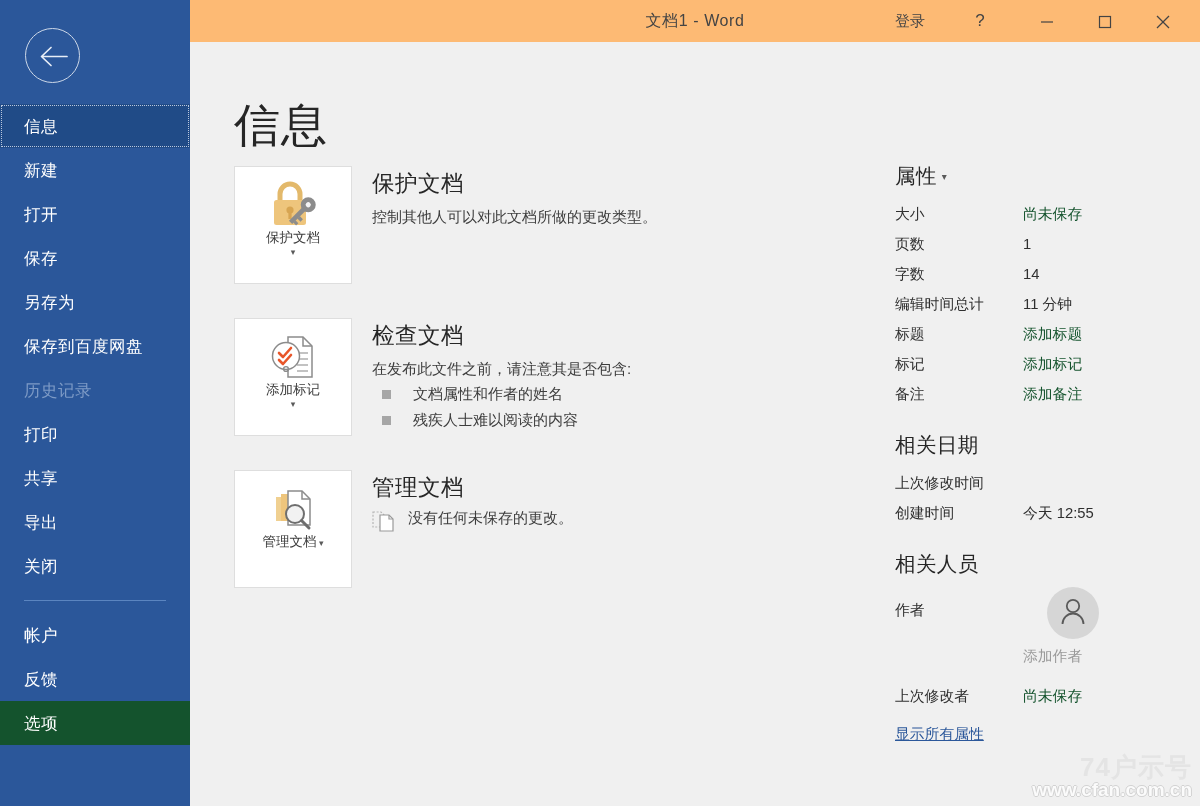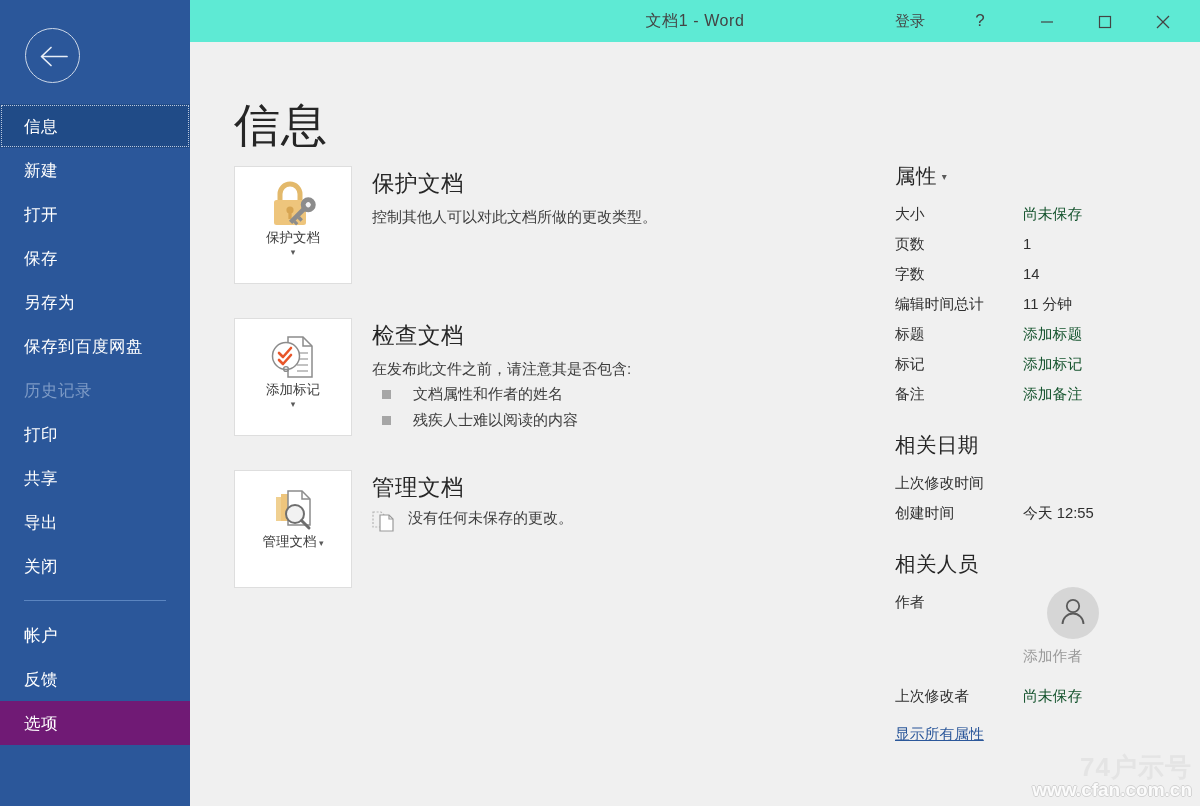--- a/index.html
+++ b/index.html
@@ -40,33 +40,33 @@
     font-size: 16.5px;
     letter-spacing: 0.5px;
     cursor: pointer;
     white-space: nowrap;
   }
   .nav-item.selected {
     background: #204b87;
     outline: 1px dotted #b9c7dd;
     outline-offset: -2px;
   }
-  .nav-item.hover { background: #701a75; }
+  .nav-item.hover { background: #14532d; }
   .nav-item.disabled { color: #7e9bc6; cursor: default; }
   .nav-sep {
     height: 1px;
     background: #5b85c0;
     margin: 12px 24px 12px 24px;
   }
 
   
   #titlebar {
     position: absolute; left: 190px; top: 0;
     width: 1010px; height: 42px;
-    background: #5eead4;
+    background: #fdba74;
   }
   #titlebar-line {
     position: absolute; left: 190px; top: 0; width: 1010px; height: 2px;
     background: #2b579a;
   }
   #win-title {
     position: absolute; left: 0; top: 0; width: 1010px;
     text-align: center;
     line-height: 42px;
     font-size: 16px;
@@ -416,21 +416,21 @@
       <div class="prow">
         <span class="k">创建时间</span>
         <span class="v">今天 12:55</span>
       </div>
 
       <div class="sec-gap"></div>
 
       <div class="sec-head">相关人员</div>
 
       <div style="position:relative; height:94px;">
-        <div class="prow" style="position:absolute; left:0; top:0;">
+        <div class="prow" style="position:absolute; left:0; top:8px;">
           <span class="k">作者</span>
         </div>
         <div id="people-avatar">
           <svg width="28" height="30" viewBox="0 0 28 30">
             <circle cx="14" cy="9" r="6.2" fill="none" stroke="#5a5a5a" stroke-width="1.8"></circle>
             <path d="M3.5 27 a10.5 10.5 0 0 1 21 0" fill="none" stroke="#5a5a5a" stroke-width="1.8"></path>
           </svg>
         </div>
         <div class="author-add">添加作者</div>
       </div>

